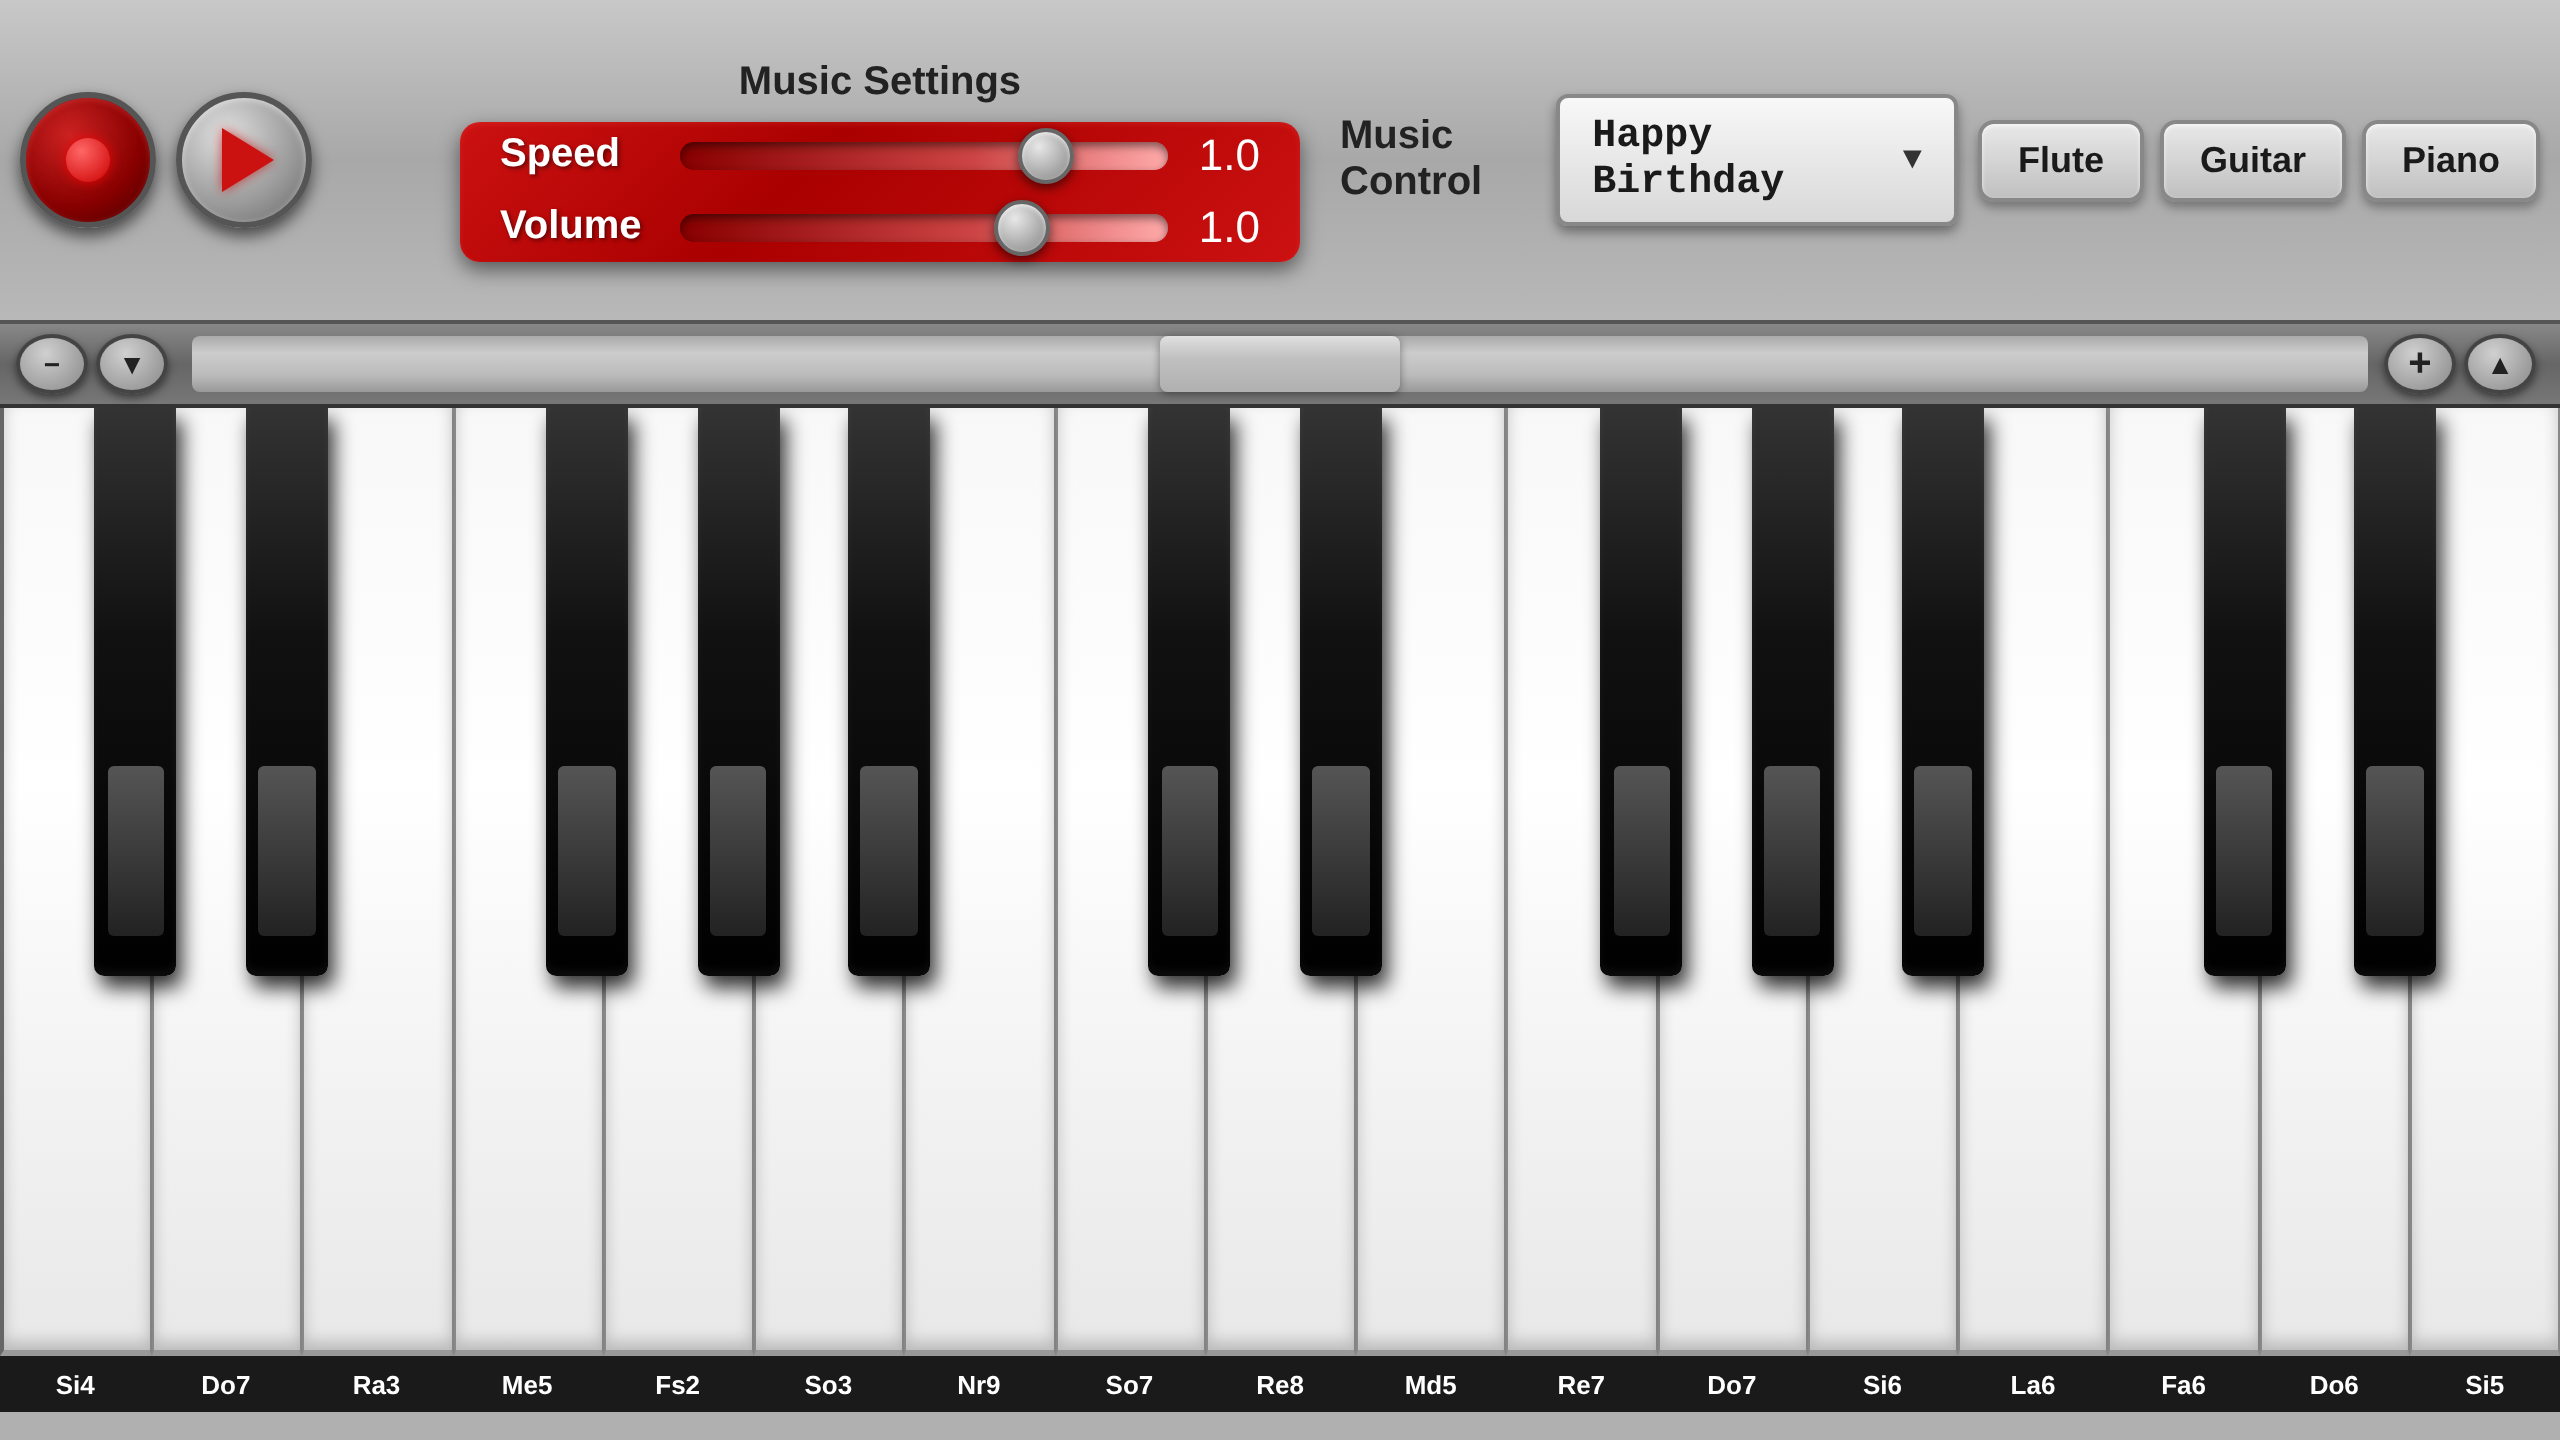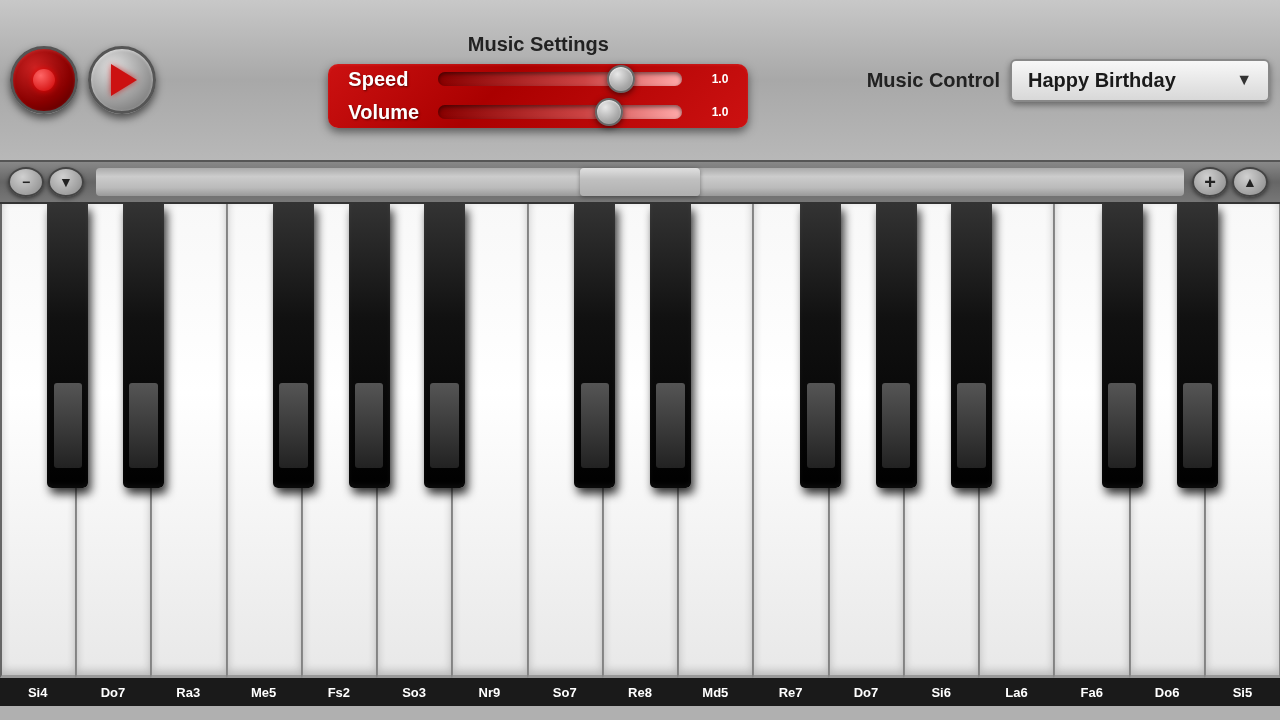--- a/index.html
+++ b/index.html
@@ -131,22 +131,22 @@
       border: 2px solid #666;
       box-shadow: 0 2px 6px rgba(0,0,0,0.6), inset 0 1px 2px rgba(255,255,255,0.7);
       position: absolute;
       top: 50%;
       transform: translateY(-50%);
       cursor: grab;
     }
     .speed-thumb { left: calc(75% - 14px); }
     .volume-thumb { left: calc(70% - 14px); }
     .setting-value {
-      font-size: 12px;
-      font-weight: bold;
+      font-size: 22px;
+      font-weight: normal;
       color: white;
       width: 36px;
       text-align: right;
     }
 
     
     .music-control {
       display: flex;
       flex-direction: row;
       align-items: center;
@@ -165,20 +165,21 @@
       padding: 8px 16px;
       font-size: 20px;
       font-weight: bold;
       color: #1a1a1a;
       cursor: pointer;
       display: flex;
       align-items: center;
       justify-content: space-between;
       width: 260px;
       box-shadow: 0 3px 6px rgba(0,0,0,0.4);
+      font-family: Liberation Mono, monospace;
     }
     .dropdown-arrow {
       font-size: 16px;
       color: #333;
     }
     .instrument-buttons {
       display: flex;
       gap: 8px;
     }
     .instrument-btn {
@@ -342,20 +343,25 @@
       </div>
     </div>
   </div>
 
   <div class="music-control">
     <div class="control-title">Music Control</div>
     <div class="song-dropdown">
       <span>Happy Birthday</span>
       <span class="dropdown-arrow">▼</span>
     </div>
+    <div class="instrument-buttons">
+      <button class="instrument-btn">Flute</button>
+      <button class="instrument-btn">Guitar</button>
+      <button class="instrument-btn">Piano</button>
+    </div>
   </div>
 
 </div>
 
 <div class="keyboard-nav">
   <div class="nav-btn">
     <span>−</span>
   </div>
   <div class="nav-btn">
     <span>▼</span>

